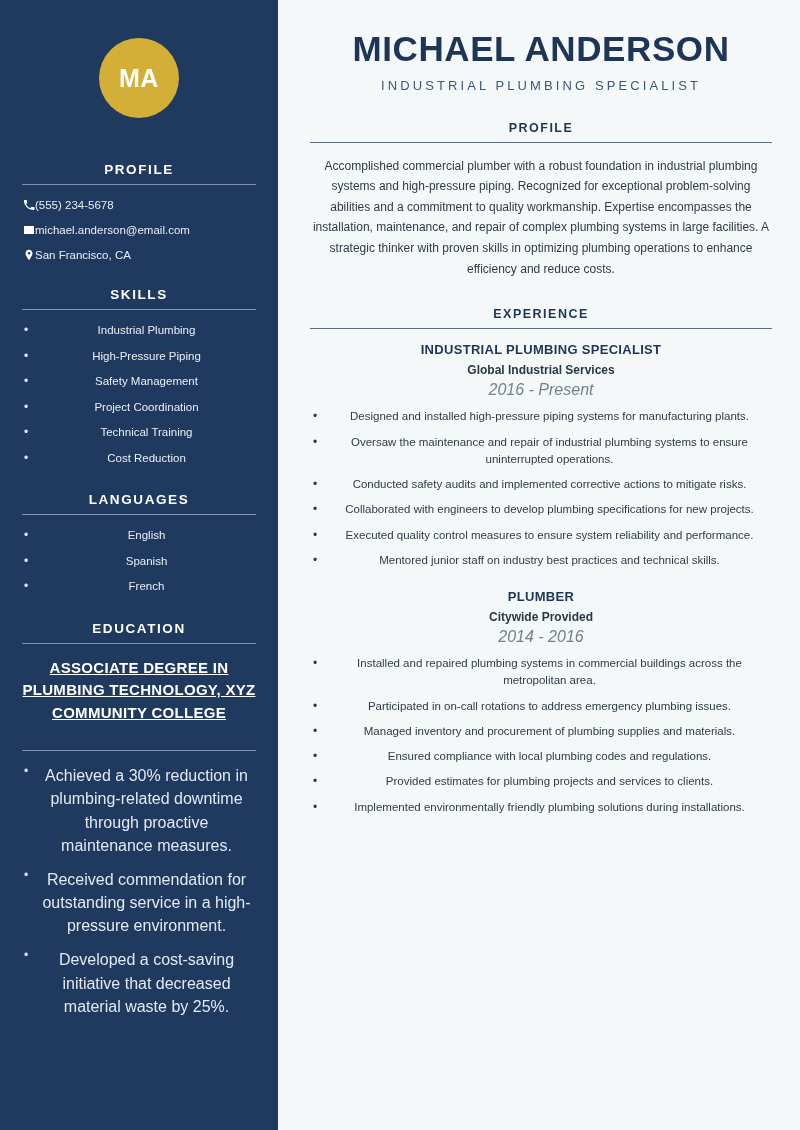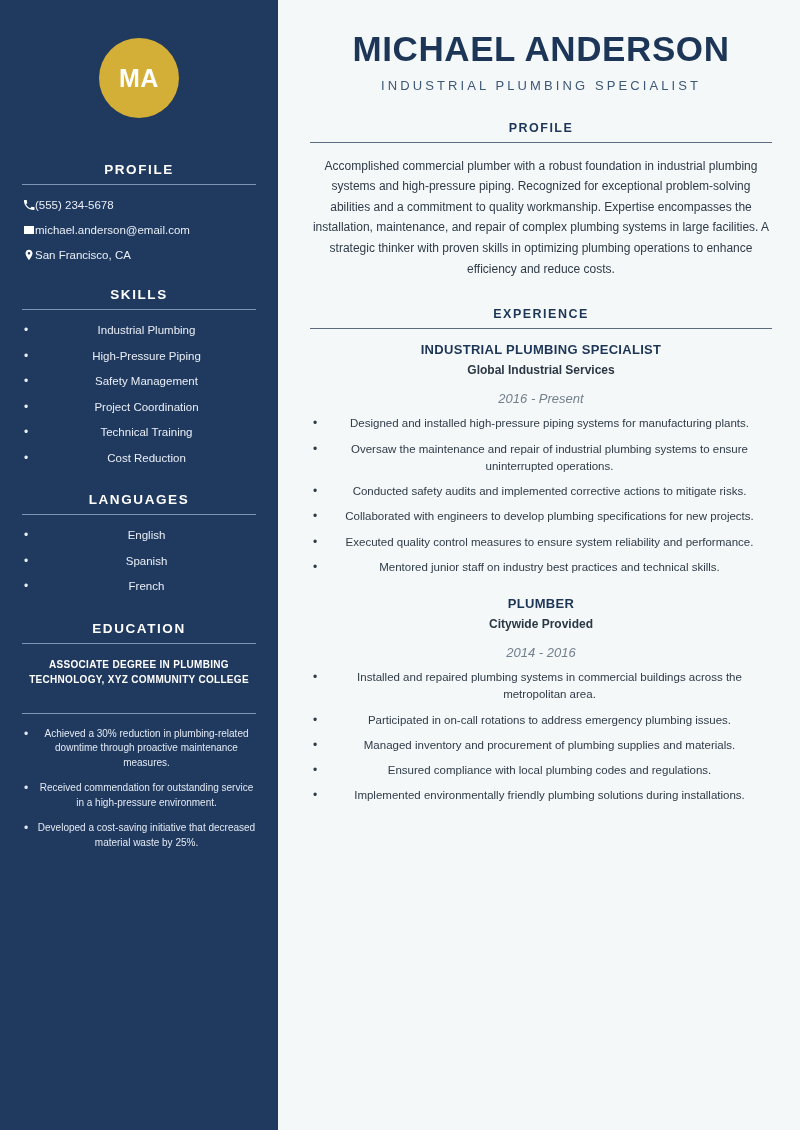--- a/index.html
+++ b/index.html
@@ -93,31 +93,32 @@
   ul.side-list li::before {
     content: "•";
     position: absolute;
     left: 2px;
     top: -1px;
     color: #e8eef6;
     font-size: 12px;
   }
 
   .edu-item {
-    font-size: 10px;
+    font-size: 15px;
     font-weight: bold;
     color: #ffffff;
     line-height: 1.5;
     letter-spacing: 0.3px;
+    text-decoration: underline;
   }
 
   ul.ach-list { list-style: none; }
   ul.ach-list li {
     position: relative;
-    font-size: 10px;
+    font-size: 16px;
     color: #e2e9f3;
     padding-left: 15px;
     margin-bottom: 11px;
     line-height: 1.45;
   }
   ul.ach-list li::before {
     content: "•";
     position: absolute;
     left: 2px;
     top: -1px;
@@ -174,24 +175,24 @@
     color: #1d3557;
     letter-spacing: 0.3px;
   }
   .exp-company {
     font-size: 12px;
     font-weight: bold;
     color: #2b3744;
     margin-top: 6px;
   }
   .exp-dates {
-    font-size: 13px;
+    font-size: 16px;
     font-style: italic;
     color: #73808d;
-    margin-top: 14px;
+    margin-top: 4px;
     margin-bottom: 9px;
   }
 
   ul.exp-list { list-style: none; }
   ul.exp-list li {
     position: relative;
     font-size: 11.5px;
     color: #2f3b47;
     padding-left: 17px;
     margin-bottom: 8px;
@@ -320,20 +321,21 @@
 
       <div class="exp-entry">
         <div class="exp-title">PLUMBER</div>
         <div class="exp-company">Citywide Provided</div>
         <div class="exp-dates">2014 - 2016</div>
         <ul class="exp-list">
           <li>Installed and repaired plumbing systems in commercial buildings across the metropolitan area.</li>
           <li>Participated in on-call rotations to address emergency plumbing issues.</li>
           <li>Managed inventory and procurement of plumbing supplies and materials.</li>
           <li>Ensured compliance with local plumbing codes and regulations.</li>
+          <li>Provided estimates for plumbing projects and services to clients.</li>
           <li>Implemented environmentally friendly plumbing solutions during installations.</li>
         </ul>
       </div>
 
     </section>
 
   </main>
 
 </div>
 

